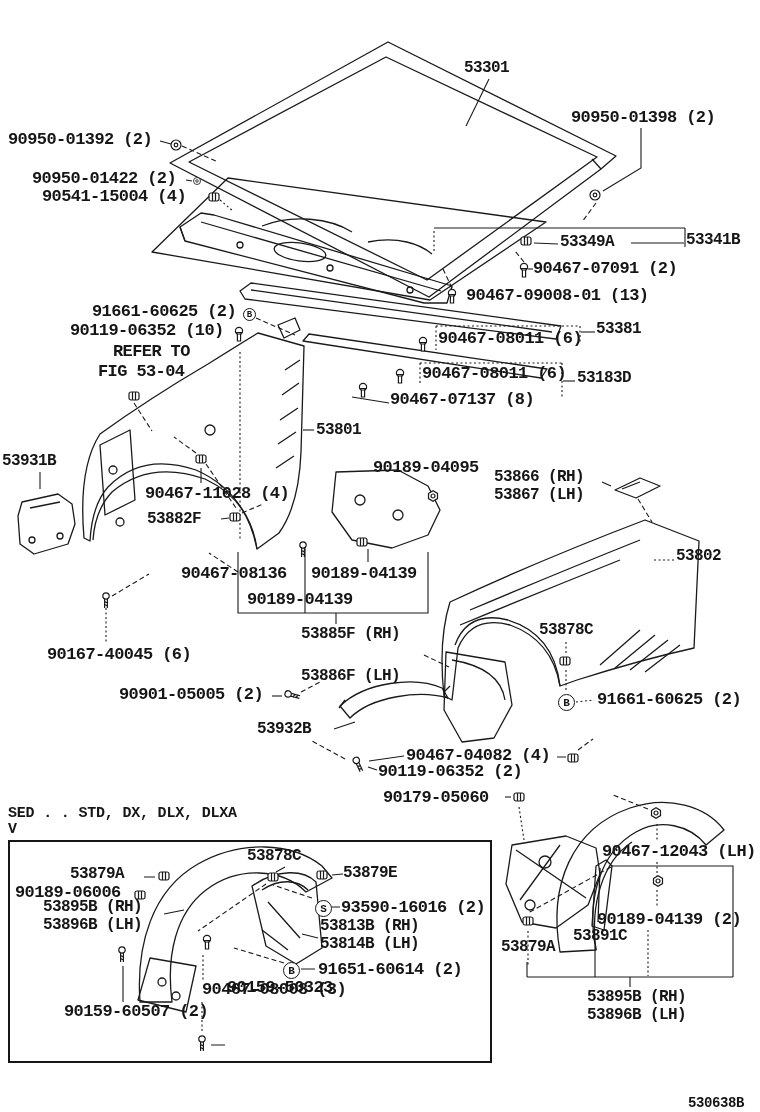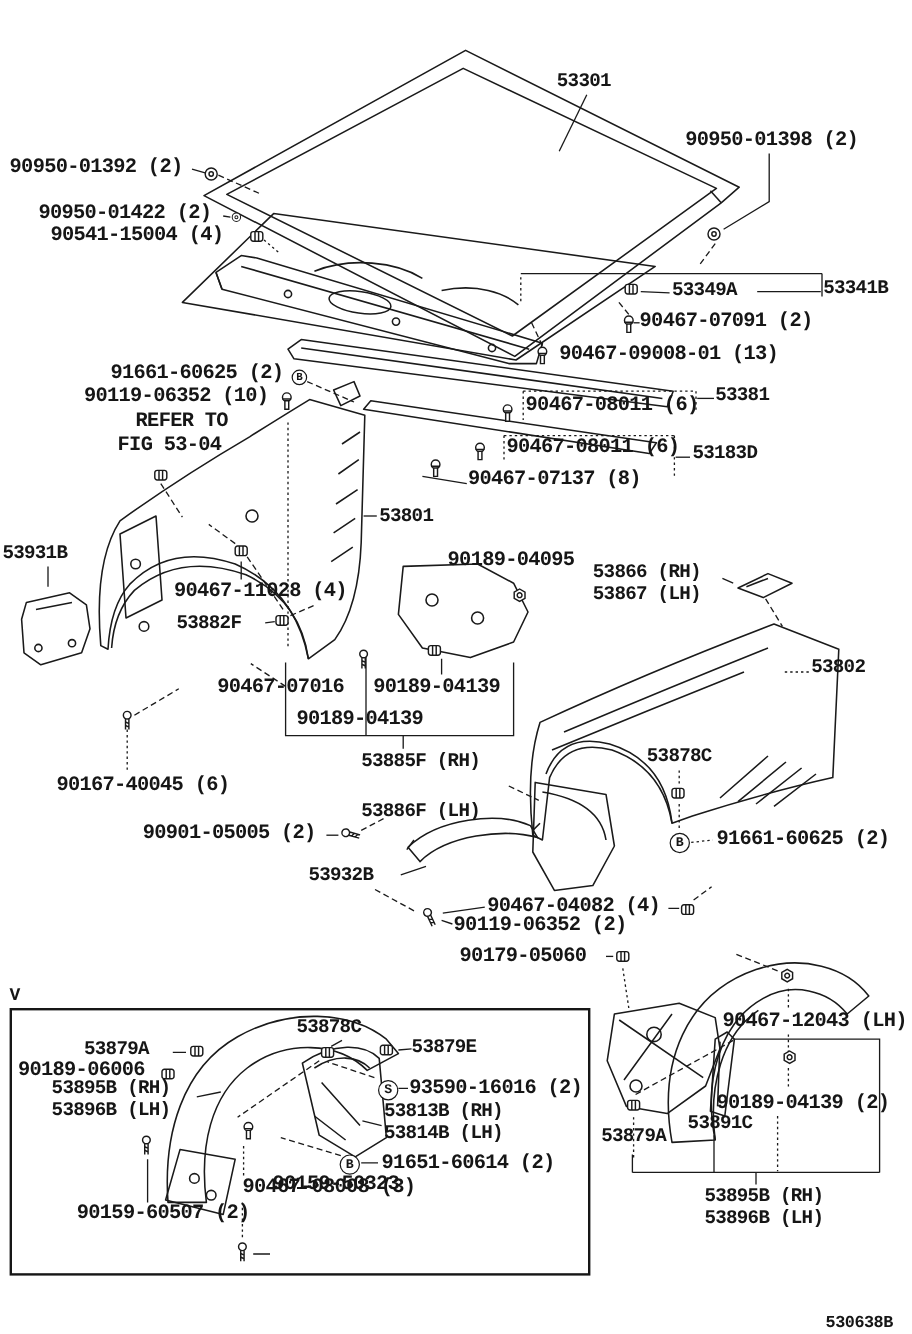--- a/index.html
+++ b/index.html
@@ -274,34 +274,35 @@
   <div class="lbl lg" style="left:577px;top:370px">53183D</div>
   <div class="lbl" style="left:390px;top:392px">90467-07137 (8)</div>
   <div class="lbl lg" style="left:316px;top:422px">53801</div>
   <div class="lbl lg" style="left:2px;top:453px">53931B</div>
   <div class="lbl" style="left:373px;top:460px">90189-04095</div>
   <div class="lbl lg" style="left:494px;top:469px">53866 (RH)</div>
   <div class="lbl lg" style="left:494px;top:487px">53867 (LH)</div>
   <div class="lbl" style="left:145px;top:486px">90467-11028 (4)</div>
   <div class="lbl lg" style="left:147px;top:511px">53882F</div>
   <div class="lbl lg" style="left:676px;top:548px">53802</div>
-  <div class="lbl" style="left:181px;top:566px">90467-07016</div>
+  <div class="lbl" style="left:181px;top:566px">90467-08136</div>
   <div class="lbl" style="left:311px;top:566px">90189-04139</div>
   <div class="lbl" style="left:247px;top:592px">90189-04139</div>
   <div class="lbl lg" style="left:301px;top:626px">53885F (RH)</div>
   <div class="lbl lg" style="left:301px;top:668px">53886F (LH)</div>
   <div class="lbl lg" style="left:539px;top:622px">53878C</div>
   <div class="lbl" style="left:47px;top:647px">90167-40045 (6)</div>
   <div class="lbl" style="left:119px;top:687px">90901-05005 (2)</div>
   <div class="lbl" style="left:597px;top:692px">91661-60625 (2)</div>
   <div class="lbl lg" style="left:257px;top:721px">53932B</div>
   <div class="lbl" style="left:406px;top:748px">90467-04082 (4)</div>
   <div class="lbl" style="left:378px;top:764px">90119-06352 (2)</div>
   <div class="lbl" style="left:383px;top:790px">90179-05060</div>
 
+  <div class="lbl hdr" style="left:8px;top:806px">SED . . STD, DX, DLX, DLXA</div>
   <div class="lbl hdr" style="left:8px;top:822px">V</div>
 
   <div class="lbl lg" style="left:247px;top:848px">53878C</div>
   <div class="lbl lg" style="left:70px;top:866px">53879A</div>
   <div class="lbl lg" style="left:343px;top:865px">53879E</div>
   <div class="lbl" style="left:15px;top:885px">90189-06006</div>
   <div class="lbl lg" style="left:43px;top:899px">53895B (RH)</div>
   <div class="lbl lg" style="left:43px;top:917px">53896B (LH)</div>
   <div class="lbl" style="left:341px;top:900px">93590-16016 (2)</div>
   <div class="lbl lg" style="left:320px;top:918px">53813B (RH)</div>

